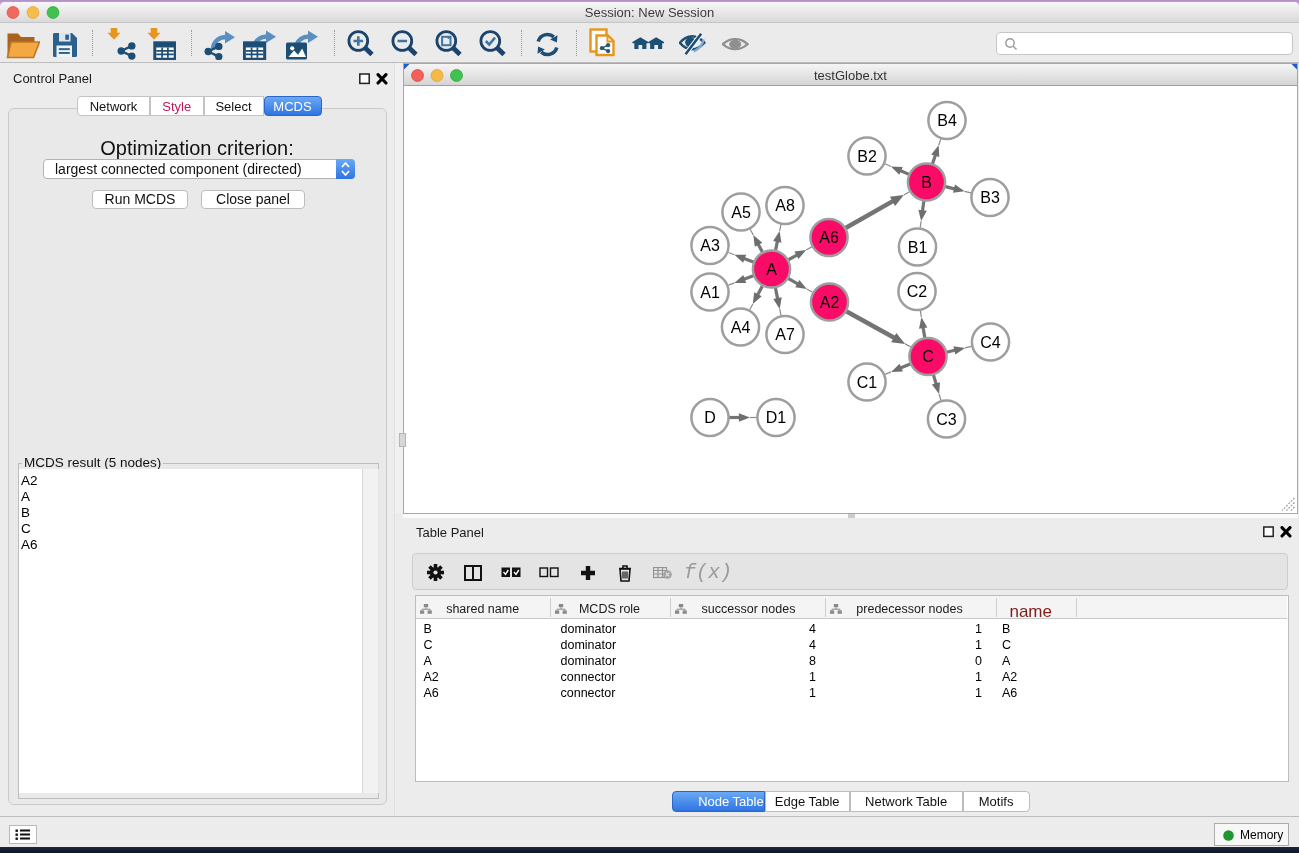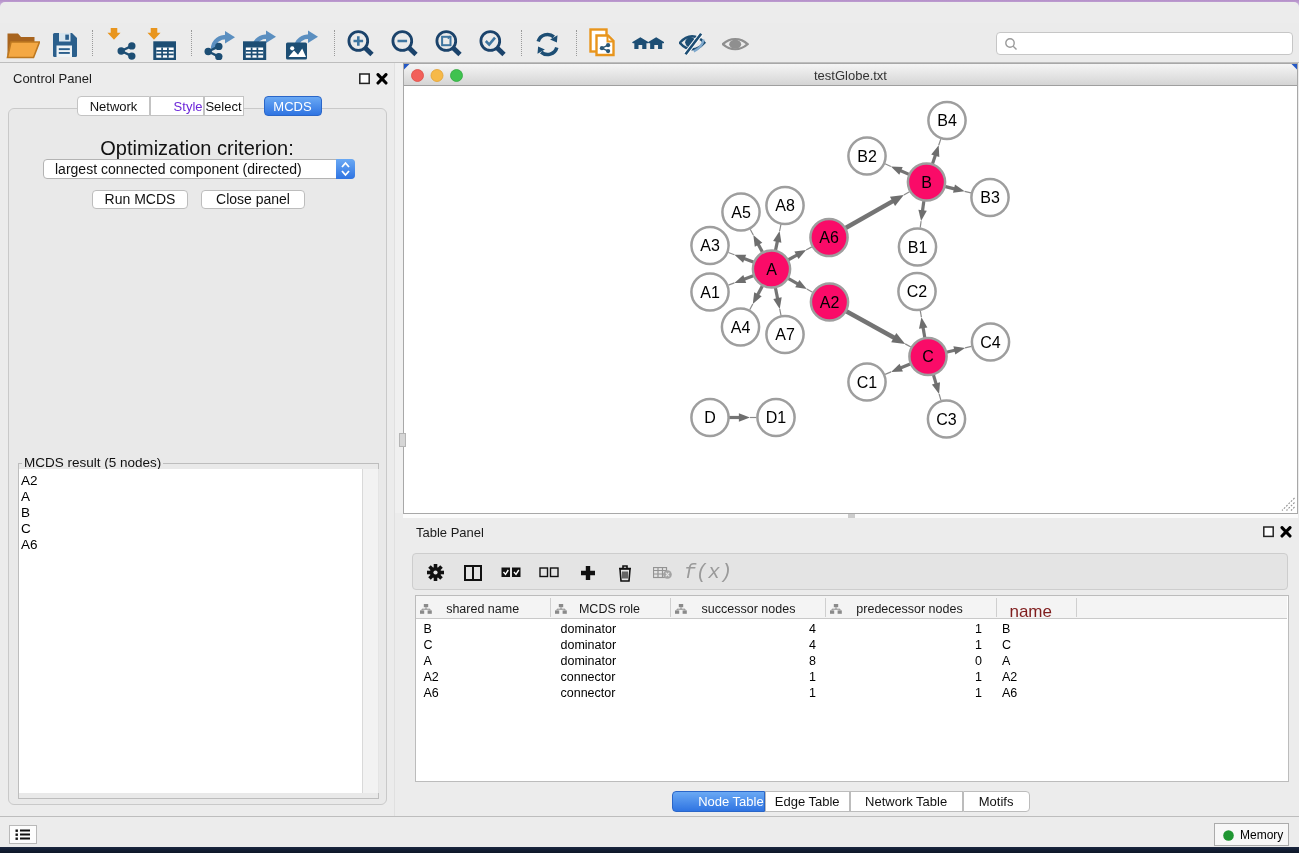--- a/index.html
+++ b/index.html
@@ -1,17 +1,25 @@
 <!DOCTYPE html>
 <html><head><meta charset="utf-8"><style>
 *{margin:0;padding:0} body{width:1299px;height:853px;position:relative;overflow:hidden;font-family:"Liberation Sans",sans-serif;background:#16233f}
 </style></head><body>
 <div style="position:absolute;left:0;top:0;width:1299px;height:8px;background:linear-gradient(#b48fc9,#d9c5e6)"></div>
 <div style="position:absolute;left:0;top:845px;width:1299px;height:8px;background:linear-gradient(#232f4a,#141f35 55%,#0d1627);"></div>
 <div style="position:absolute;left:0;top:1.5px;width:1299px;height:845.5px;background:#ececec;border-radius:5px 5px 0 0;overflow:hidden">
+<div style="position:absolute;left:0;top:0;width:1299px;height:20.5px;background:linear-gradient(#f7f7f7,#d9d9d9);border-bottom:1px solid #c6c6c6;box-sizing:content-box">
+      <div style="position:absolute;left:0;top:3.5px;width:100%;text-align:center;font-size:13px;color:#3c3c3c">Session: New Session</div>
+      <svg style="position:absolute;left:5px;top:4px" width="60" height="13" viewBox="0 0 60 13">
+        <circle cx="8" cy="6.5" r="5.9" fill="#f2695f" stroke="#df4f45" stroke-width="0.8"></circle>
+        <circle cx="28" cy="6.5" r="5.9" fill="#f7bd4a" stroke="#e8a435" stroke-width="0.8"></circle>
+        <circle cx="48" cy="6.5" r="5.9" fill="#41c24f" stroke="#31aa3f" stroke-width="0.8"></circle>
+      </svg>
+    </div>
 <div style="position:absolute;left:0;top:21.5px;width:1299px;height:40px;background:#ebebeb;border-bottom:1px solid #bdbdbd;box-sizing:border-box">
 <svg style="position:absolute;left:6px;top:8.5px" width="34" height="27.5" viewBox="0 0 34 27.5">
         <path d="M1.5 1.5 h10.5 l3 3.5 h13.5 v5 h-21 l-3.5 13 h-2.5 z" fill="#a8641e"></path>
         <path d="M5 10 h28.5 l-6 15.5 h-26 z" fill="#f4a843" stroke="#bd7820" stroke-width="1.6"></path>
       </svg>
 <svg style="position:absolute;left:51px;top:8.0px" width="28" height="27" viewBox="0 0 28 27">
         <path d="M3.5 2 h17.5 l5 5 v17.5 a1.5 1.5 0 0 1 -1.5 1.5 h-21 a1.5 1.5 0 0 1 -1.5 -1.5 v-21 a1.5 1.5 0 0 1 1.5 -1.5 z" fill="#2b5f8c"></path>
         <rect x="8" y="2" width="11.5" height="8.5" fill="#d9e6ef"></rect>
         <rect x="14.3" y="3.6" width="3.6" height="5.2" fill="#2b5f8c"></rect>
         <rect x="5.5" y="14.5" width="15.5" height="11.5" fill="#eef3f6"></rect>
@@ -148,22 +156,22 @@
 </div>
 <div style="position:absolute;left:0;top:61.5px;width:1299px;height:753px">
 <div style="position:absolute;left:0;top:0;width:394px;height:753px;background:#ececec;border-right:1px solid #e0e0e0">
 <div style="position:absolute;left:13px;top:8px;font-size:13px;color:#1c1c1c">Control Panel</div>
 <svg style="position:absolute;left:359px;top:9.5px" width="29" height="12" viewBox="0 0 29 12">
           <rect x="0.8" y="1" width="9.4" height="9.4" fill="#fdfdfd" stroke="#222" stroke-width="1.5"></rect>
           <path d="M19 1.6 L27 10 M27 1.6 L19 10" stroke="#000" stroke-width="3.1" stroke-linecap="round"></path>
         </svg>
 <div style="position:absolute;left:8px;top:45px;width:377px;height:695px;background:#e9e9e9;border:1px solid #c9c9c9;border-radius:6px"></div>
 <div style="position:absolute;left:77px;top:33px;width:73px;height:20px;background:#fff;color:#111;border:1px solid #c3c3c3;border-radius:4px 0 0 4px;box-sizing:border-box;font-size:13px;text-align:center;line-height:19px;z-index:2">Network</div>
-<div style="position:absolute;left:150px;top:33px;width:53.5px;height:20px;background:#fff;color:#6d28d9;border:1px solid #c3c3c3;box-sizing:border-box;font-size:13px;text-align:right;line-height:19px;z-index:2">Style</div>
-<div style="position:absolute;left:203.5px;top:33px;width:40px;height:20px;background:#fff;color:#111;border:1px solid #c3c3c3;box-sizing:border-box;font-size:13px;text-align:center;line-height:19px;z-index:2">Select</div>
+<div style="position:absolute;left:150px;top:33px;width:53.5px;height:20px;background:#fff;color:#be185d;border:1px solid #c3c3c3;box-sizing:border-box;font-size:13px;text-align:center;line-height:19px;z-index:2">Style</div>
+<div style="position:absolute;left:203.5px;top:33px;width:60px;height:20px;background:#fff;color:#111;border:1px solid #c3c3c3;box-sizing:border-box;font-size:13px;text-align:center;line-height:19px;z-index:2">Select</div>
 <div style="position:absolute;left:263.5px;top:33px;width:58px;height:20px;background:linear-gradient(#6aa9f4,#2f74e2);color:#fff;border:1px solid #2a66c8;border-radius:4px;box-sizing:border-box;font-size:13px;text-align:center;line-height:19px;z-index:2">MCDS</div>
 <div style="position:absolute;left:0;top:74px;width:394px;text-align:center;font-size:20px;color:#111">Optimization criterion:</div>
 <div style="position:absolute;left:43px;top:95.5px;width:312px;height:20px;background:#fff;border:1px solid #b3b3b3;border-radius:4px;box-sizing:border-box">
           <div style="position:absolute;left:11px;top:1px;font-size:14px;color:#111">largest connected component (directed)</div>
           <div style="position:absolute;right:-1px;top:-1px;width:19px;height:20px;background:linear-gradient(#6aa9f4,#2f74e2);border-radius:0 4px 4px 0"><svg width="19" height="20" viewBox="0 0 19 20">
               <path d="M6 8 l3.5 -4 l3.5 4 M6 12 l3.5 4 l3.5 -4" fill="none" stroke="#fff" stroke-width="1.8"></path>
             </svg></div>
         </div>
 <div style="position:absolute;left:92px;top:127px;width:96px;height:19px;background:#fff;border:1px solid #bdbdbd;border-radius:4px;box-sizing:border-box;font-size:14px;text-align:center;line-height:17px;color:#111">Run MCDS</div>
 <div style="position:absolute;left:201px;top:127px;width:104px;height:19px;background:#fff;border:1px solid #bdbdbd;border-radius:4px;box-sizing:border-box;font-size:14px;text-align:center;line-height:17px;color:#111">Close panel</div>

